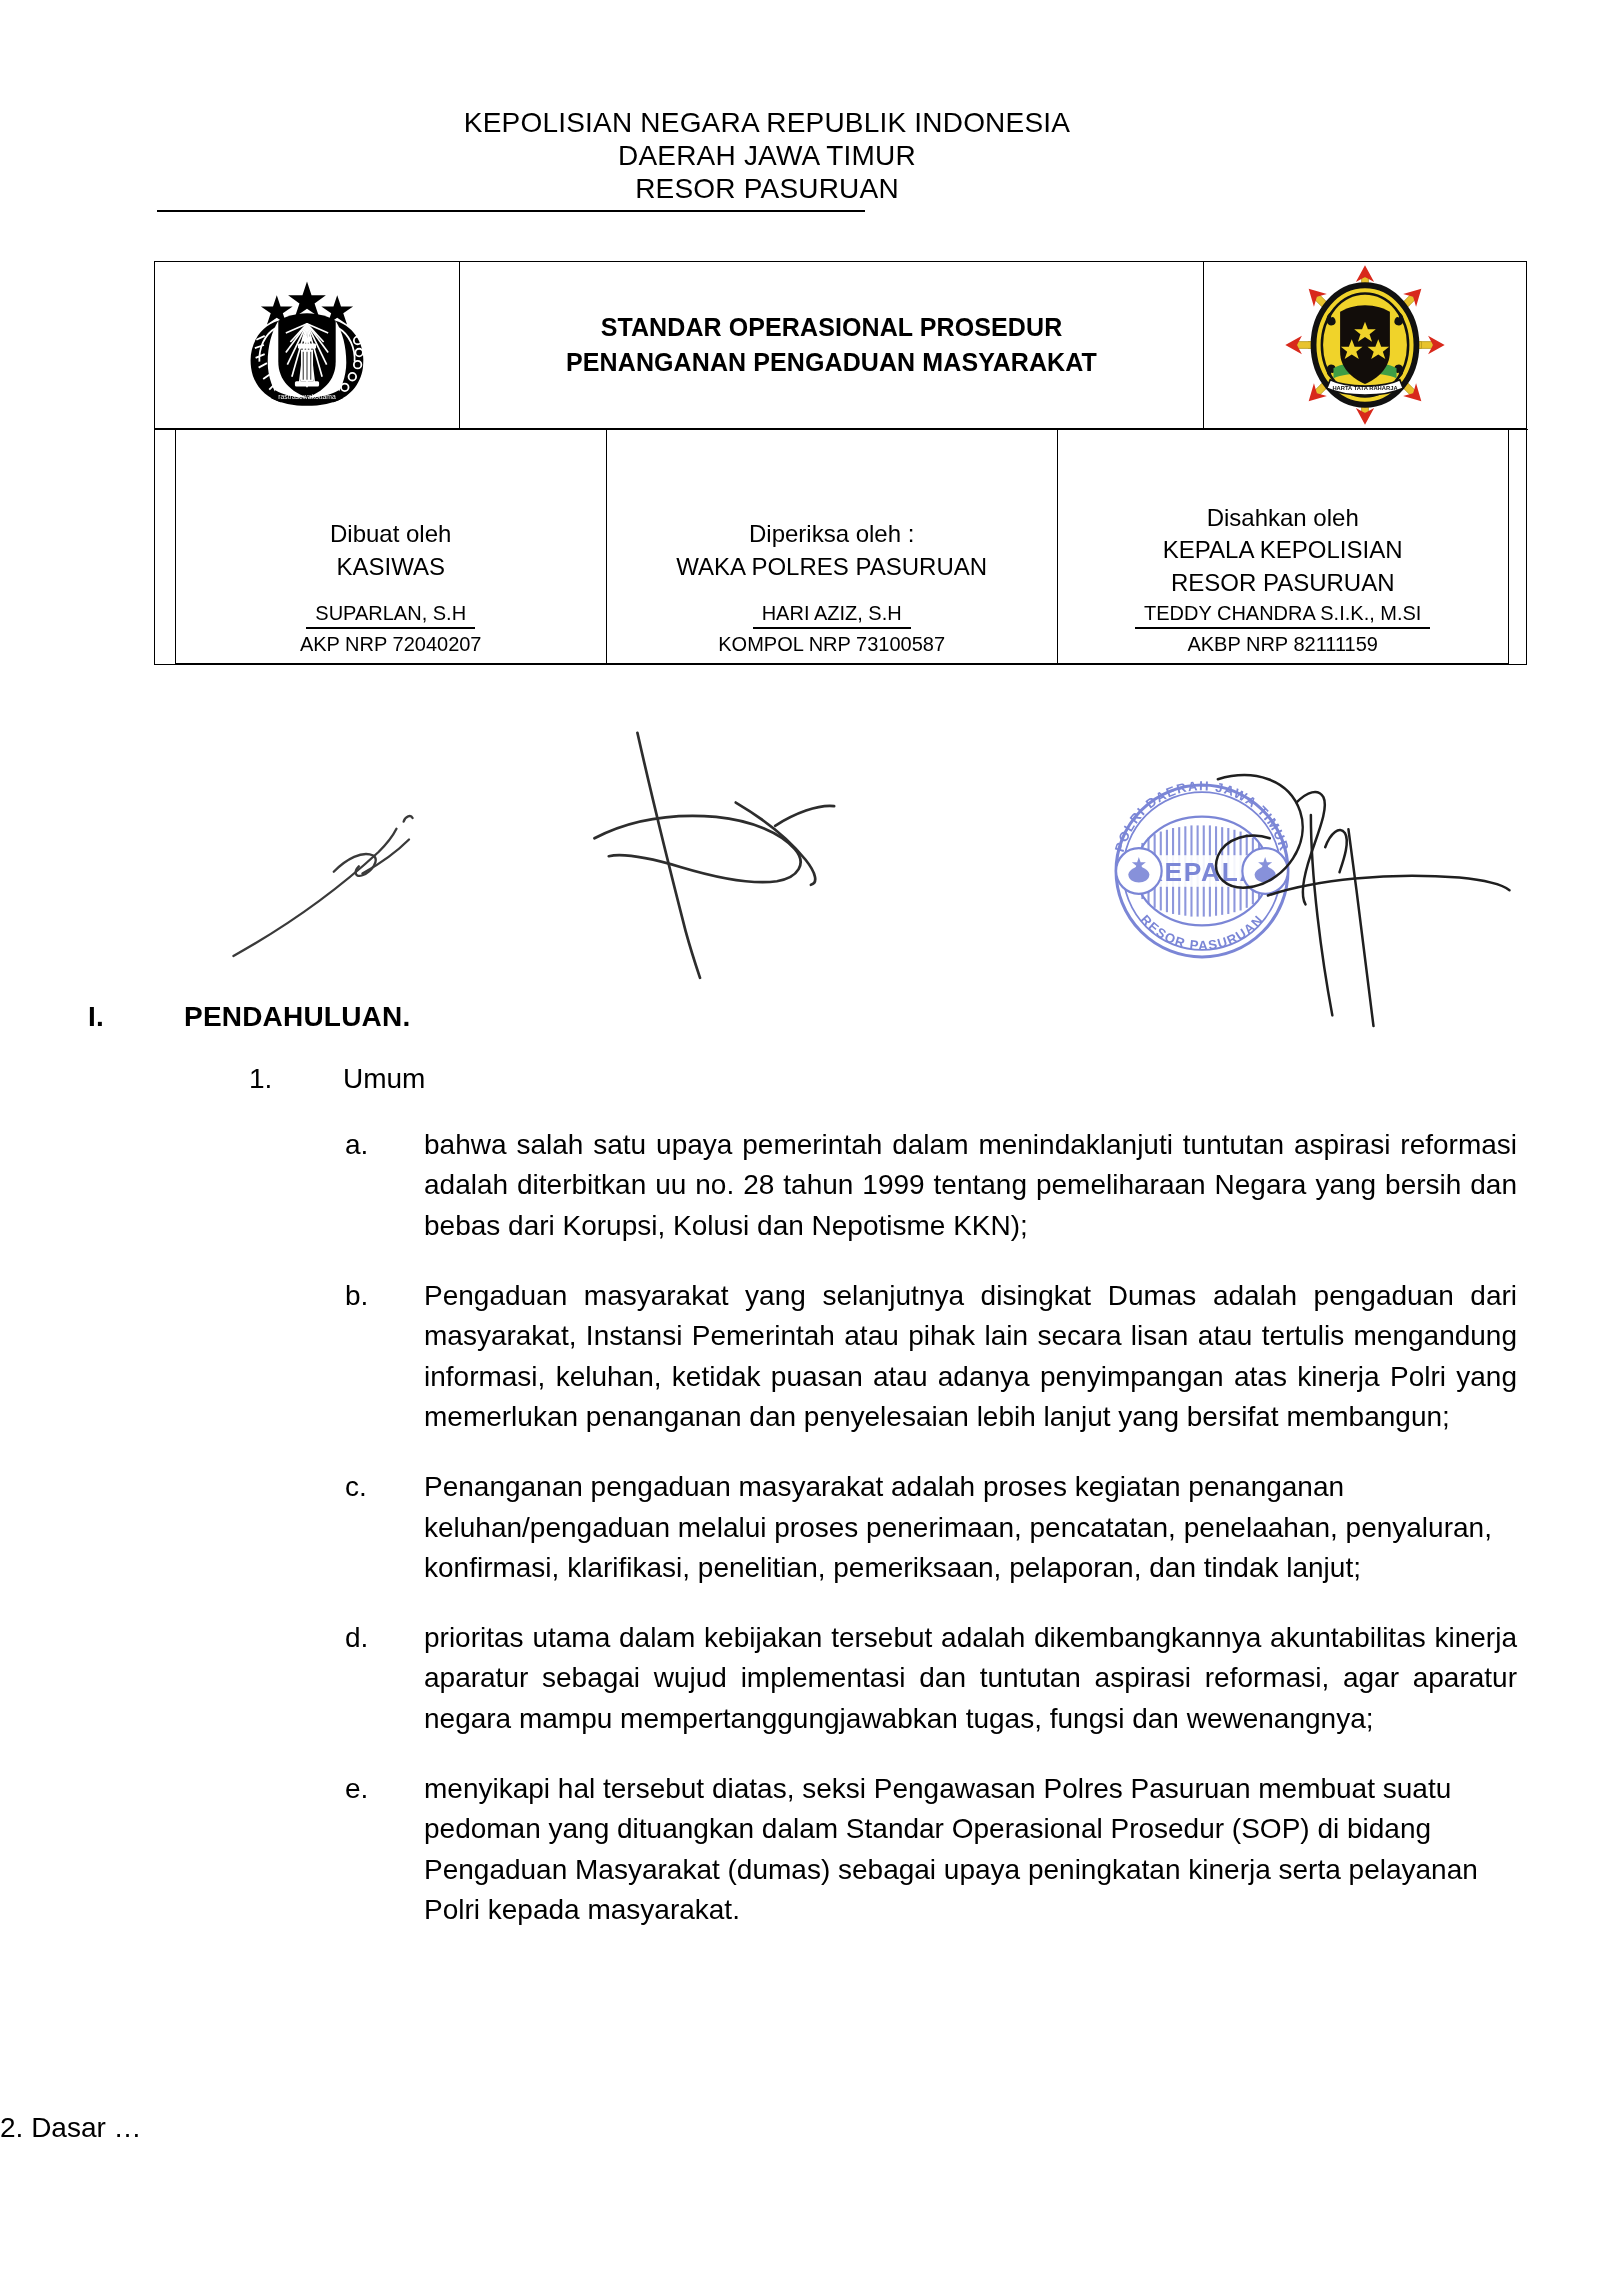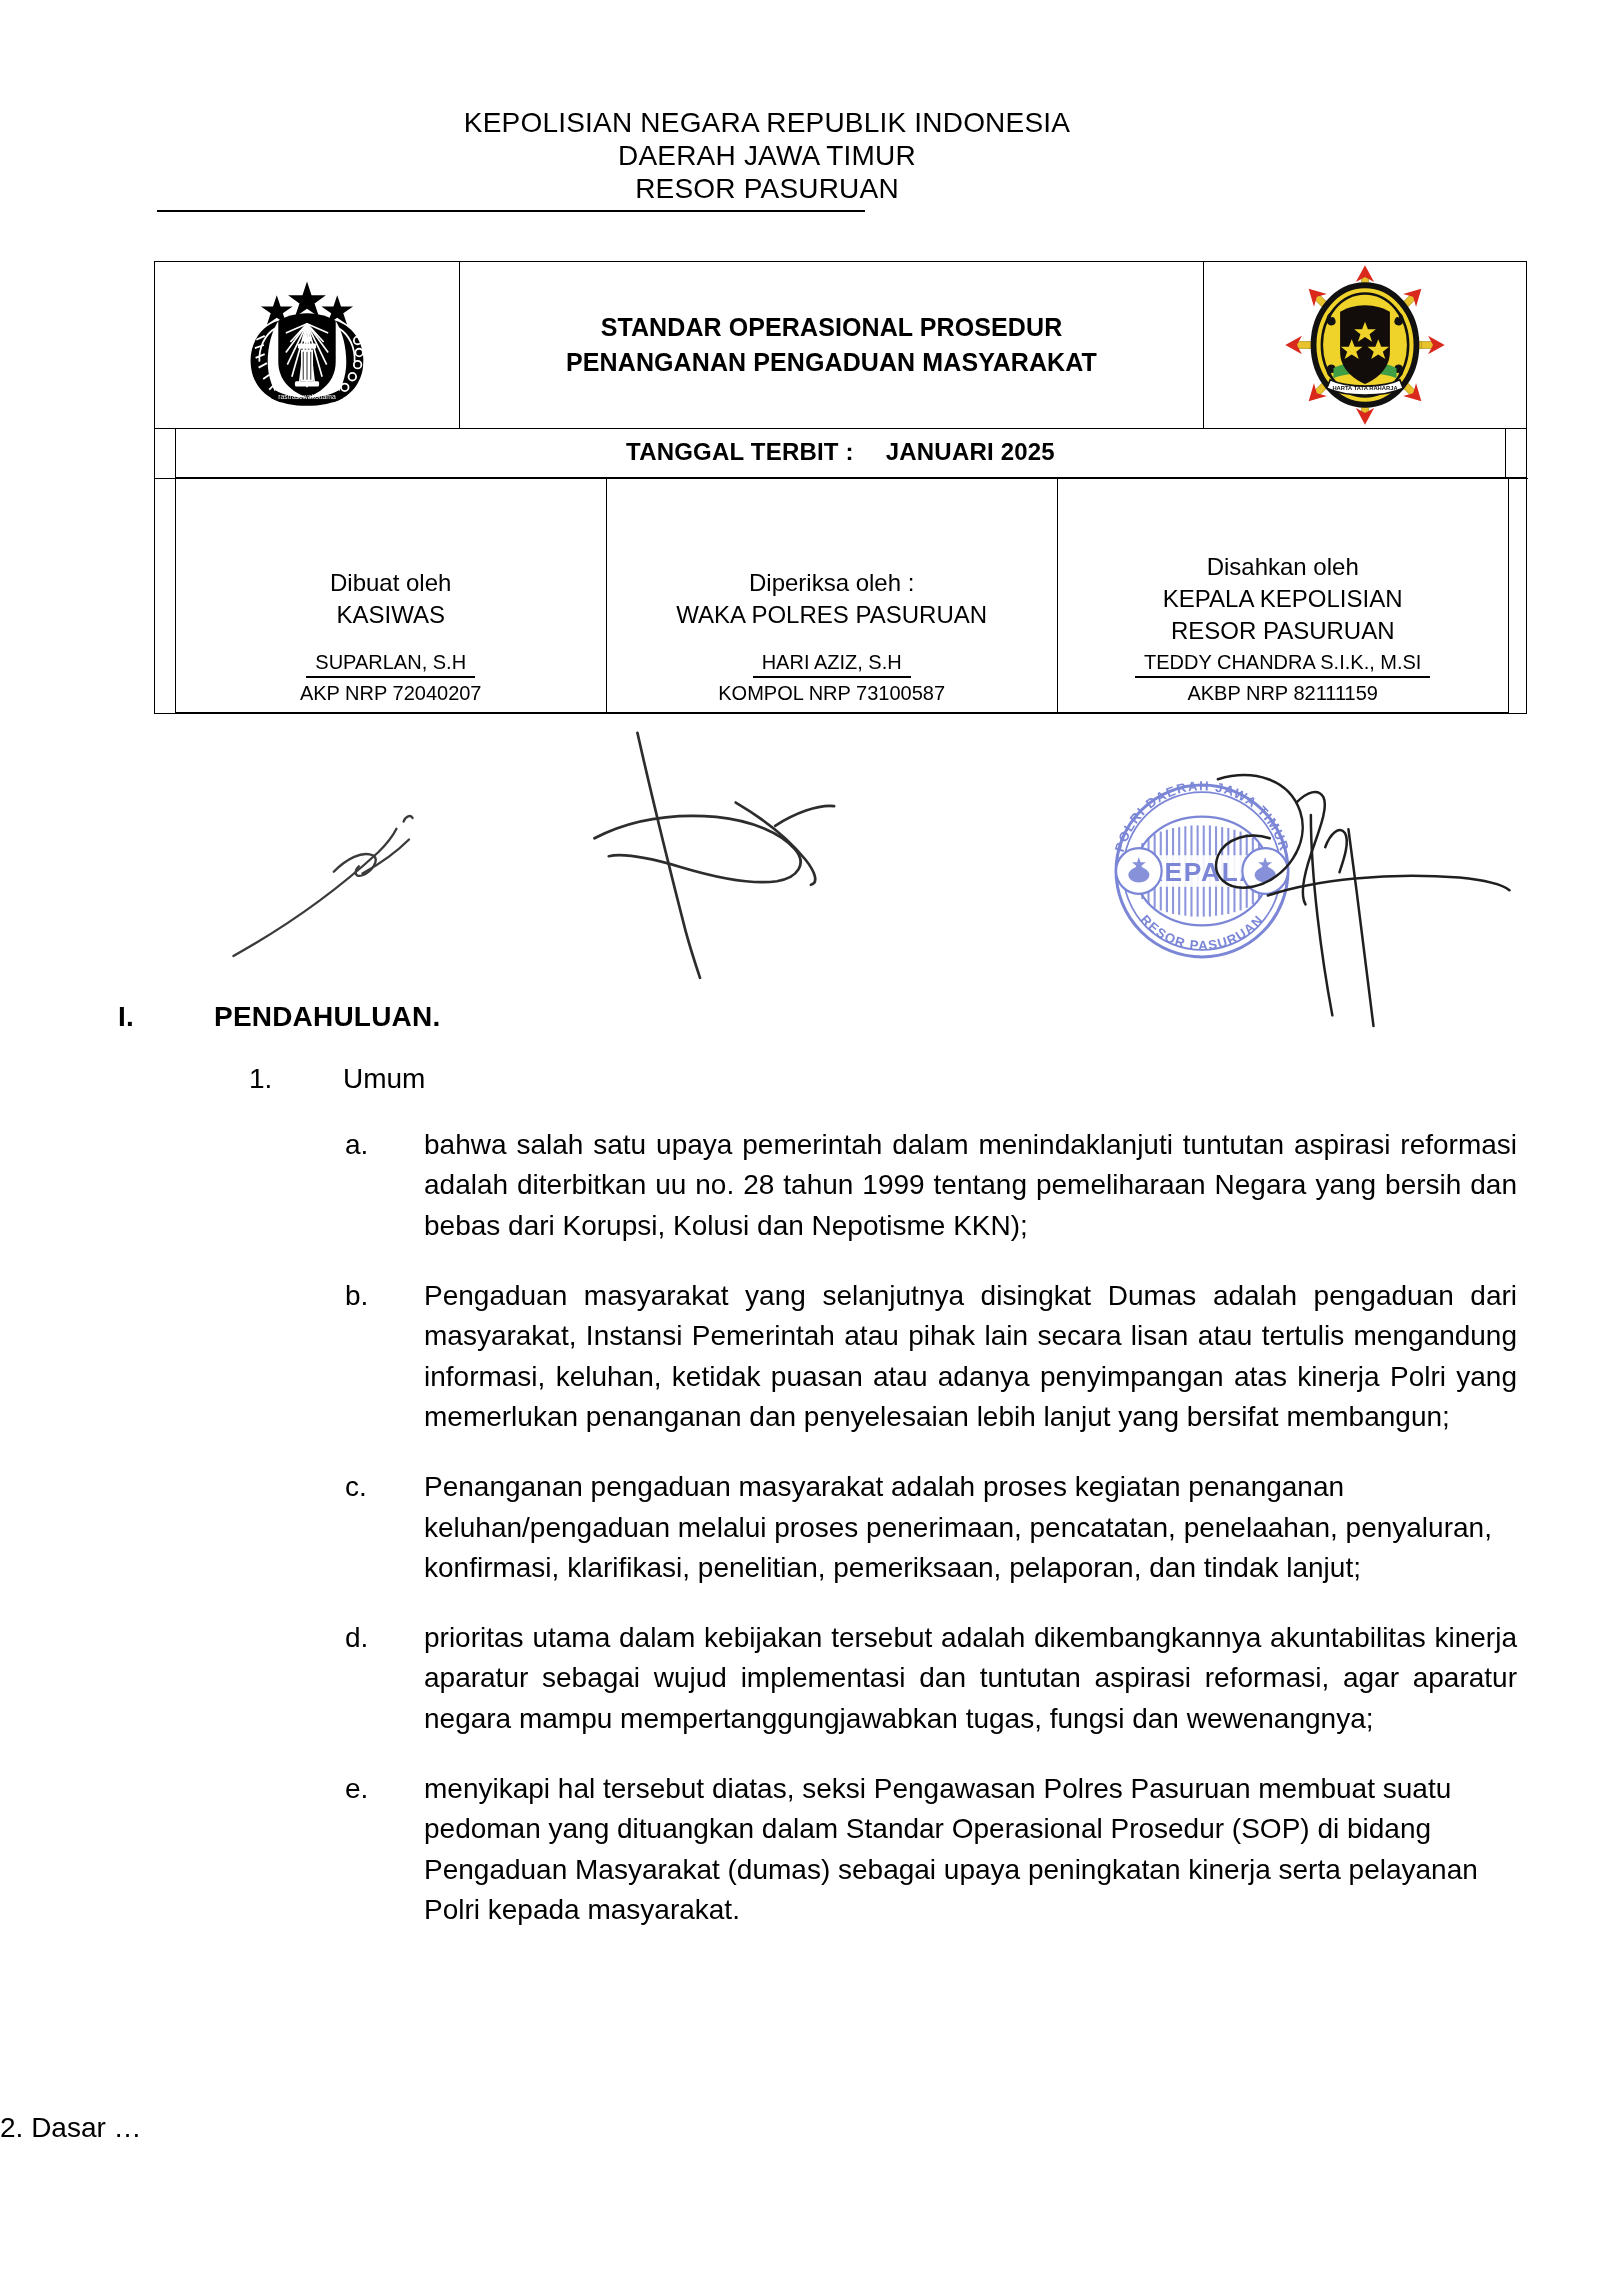--- a/index.html
+++ b/index.html
@@ -128,21 +128,21 @@
   
   .body-area {
     position: absolute;
     left: 0;
     top: 1001px;
     width: 1620px;
   }
   .sec-heading {
     font-size: 28px;
     font-weight: bold;
-    margin-left: 118px;
+    margin-left: 88px;
     letter-spacing: 0.2px;
   }
   .sec-heading .num { display: inline-block; width: 96px; }
 
   .sub-item {
     font-size: 28px;
     margin-left: 249px;
     margin-top: 30px;
   }
   .sub-item .num { display: inline-block; width: 94px; }
@@ -330,29 +330,20 @@
           <text x="100" y="154" font-size="7" fill="#111" text-anchor="middle" font-family="Liberation Sans, sans-serif" font-weight="bold">HARTA TATA RAHARJA</text>
         </svg>
       </td>
     </tr>
 
 
     <tr class="tgl-row">
       <td class="tgl-outer" colspan="3">
         <table class="tgl-inner-table">
           <tbody>
-                <tr>
-            <td class="gutter" style="border-left:none;border-top:none;border-bottom:none;"></td>
-            <td style="border-left:none;border-top:none;">
-              <div class="tgl-text">
-                <span>TANGGAL TERBIT :</span><span class="gap"></span><span>JANUARI 2025</span>
-              </div>
-            </td>
-            <td class="gutter" style="border-right:none;border-top:none;"></td>
-          </tr>
           <tr>
             <td style="border:none;padding:0;" colspan="3">
               <table class="tgl-inner-table" style="border-collapse:collapse;">
                 <tbody>
                         <tr>
                   <td class="gutter" style="border-left:none;border-bottom:none;"></td>
 
                   <td class="sig-cell" style="width:430px">
                     <div class="sig-head">
                       <span class="ln">Dibuat oleh</span>

